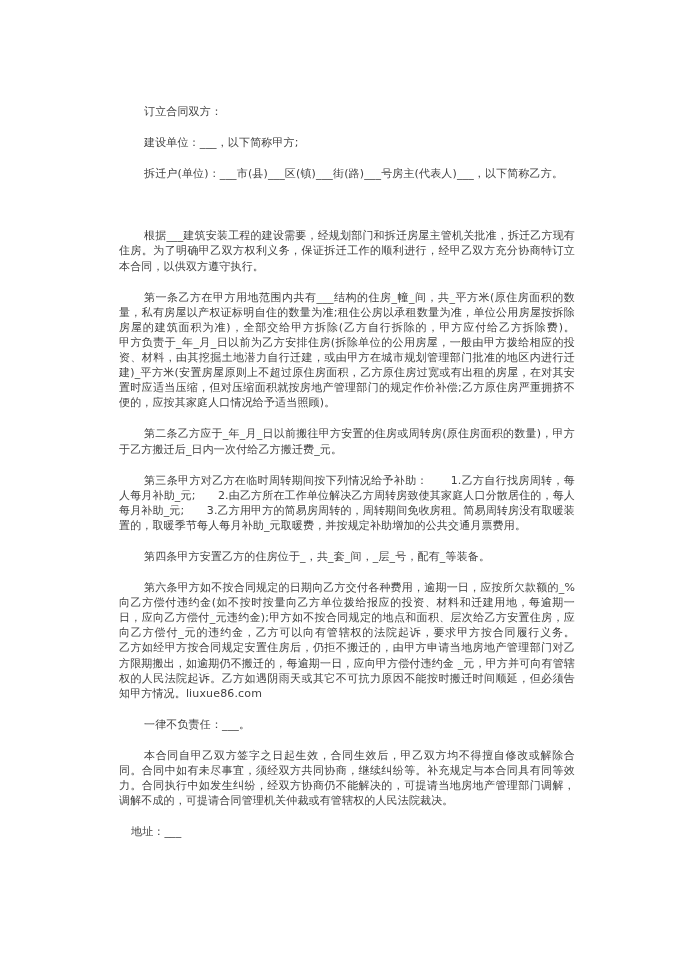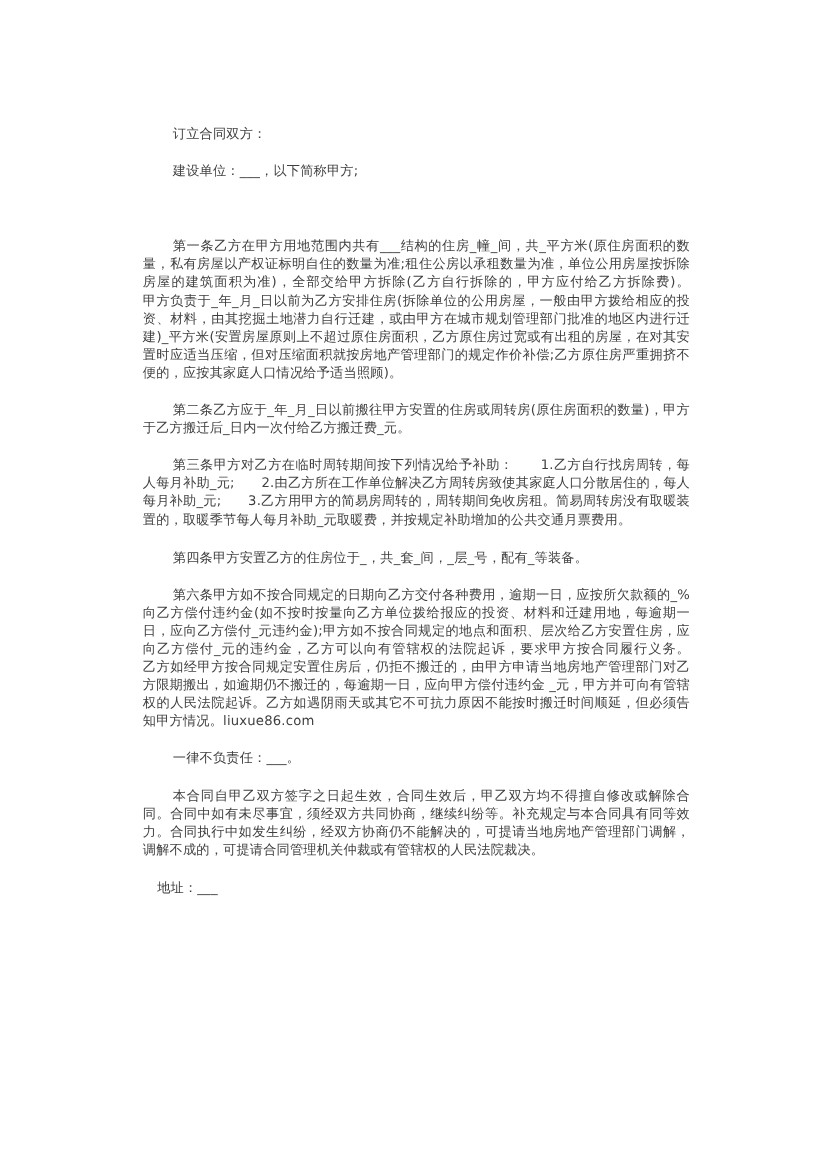--- a/index.html
+++ b/index.html
@@ -52,23 +52,25 @@
 </head>
 <body>
 
 <div class="page">
   <div class="doc-body">
 
     <p class="para indent-1">订立合同双方：</p>
 
     <p class="para indent-1">建设单位：___，以下简称甲方;</p>
 
+    <p class="para indent-1">拆迁户(单位)：___市(县)___区(镇)___街(路)___号房主(代表人)___，以下简称乙方。</p>
 
     <div class="spacer-line"></div>
 
+    <p class="para indent-1">根据___建筑安装工程的建设需要，经规划部门和拆迁房屋主管机关批准，拆迁乙方现有住房。为了明确甲乙双方权利义务，保证拆迁工作的顺利进行，经甲乙双方充分协商特订立本合同，以供双方遵守执行。</p>
 
     <p class="para indent-1">第一条乙方在甲方用地范围内共有___结构的住房_幢_间，共_平方米(原住房面积的数量，私有房屋以产权证标明自住的数量为准;租住公房以承租数量为准，单位公用房屋按拆除房屋的建筑面积为准)，全部交给甲方拆除(乙方自行拆除的，甲方应付给乙方拆除费)。　　甲方负责于_年_月_日以前为乙方安排住房(拆除单位的公用房屋，一般由甲方拨给相应的投资、材料，由其挖掘土地潜力自行迁建，或由甲方在城市规划管理部门批准的地区内进行迁建)_平方米(安置房屋原则上不超过原住房面积，乙方原住房过宽或有出租的房屋，在对其安置时应适当压缩，但对压缩面积就按房地产管理部门的规定作价补偿;乙方原住房严重拥挤不便的，应按其家庭人口情况给予适当照顾)。</p>
 
     <p class="para indent-1">第二条乙方应于_年_月_日以前搬往甲方安置的住房或周转房(原住房面积的数量)，甲方于乙方搬迁后_日内一次付给乙方搬迁费_元。</p>
 
     <p class="para indent-1">第三条甲方对乙方在临时周转期间按下列情况给予补助：　　1.乙方自行找房周转，每人每月补助_元;　　2.由乙方所在工作单位解决乙方周转房致使其家庭人口分散居住的，每人每月补助_元;　　3.乙方用甲方的简易房周转的，周转期间免收房租。简易周转房没有取暖装置的，取暖季节每人每月补助_元取暖费，并按规定补助增加的公共交通月票费用。</p>
 
     <p class="para indent-1">第四条甲方安置乙方的住房位于_，共_套_间，_层_号，配有_等装备。</p>
 
 

